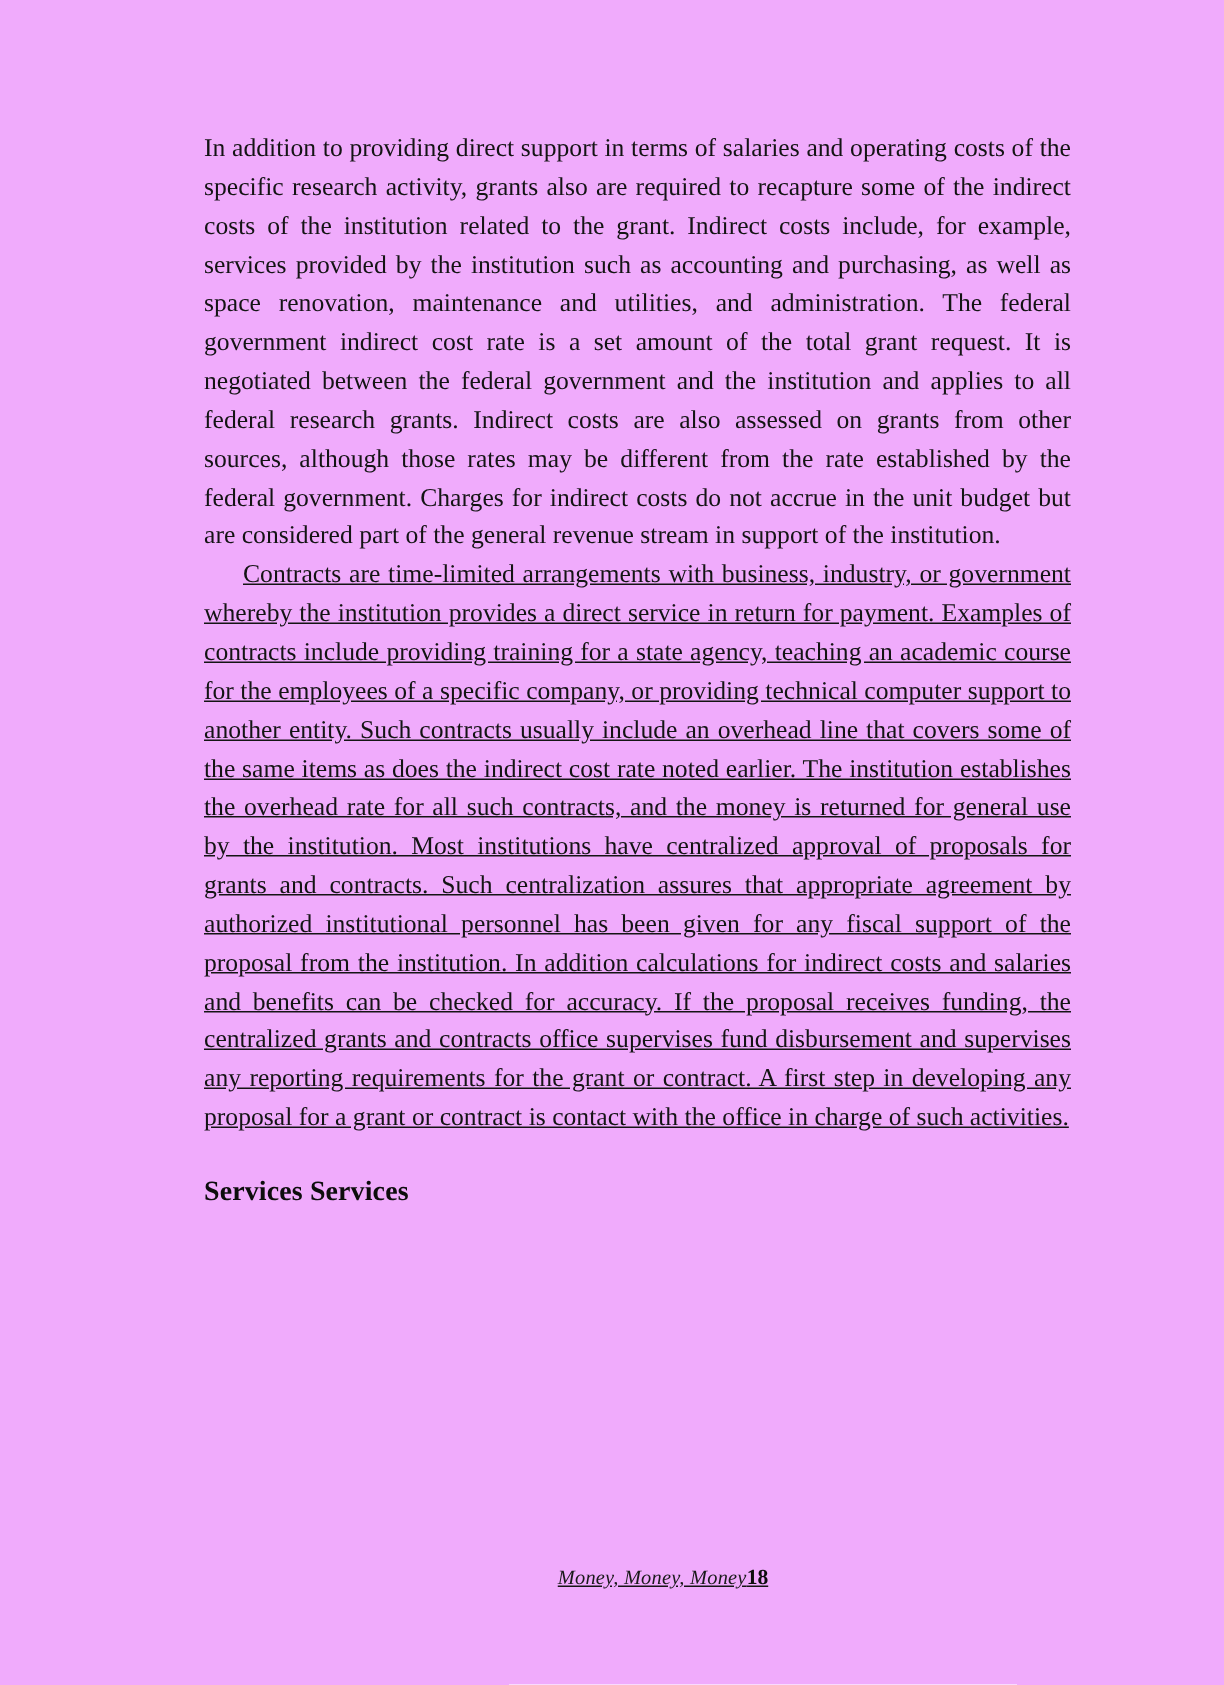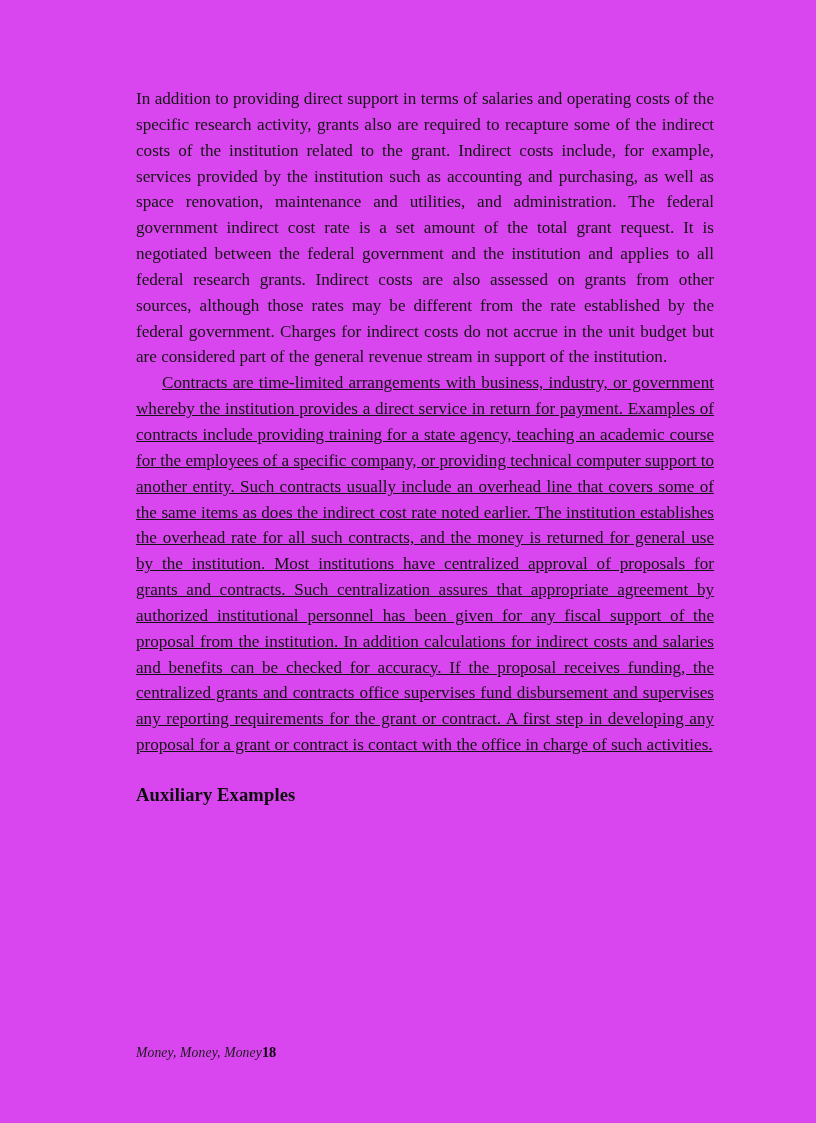--- a/index.html
+++ b/index.html
@@ -5,21 +5,21 @@
   html, body {
     margin: 0;
     padding: 0;
     background: #ffffff;
   }
 
   .page {
     position: relative;
     width: 816px;
     height: 1123px;
-    background: #d946ef;
+    background: #f0abfc;
     overflow: hidden;
     font-family: "Liberation Serif", "DejaVu Serif", serif;
     color: #141414;
     box-sizing: border-box;
   }
 
   .text-column {
     position: absolute;
     left: 136px;
     top: 86px;
@@ -59,21 +59,22 @@
     height: 5px;
   }
 
   .footer {
     position: absolute;
     left: 136px;
     top: 1044px;
     width: 612px;
     display: flex;
     align-items: baseline;
-    justify-content: flex-start;
+    justify-content: center;
+    text-decoration: underline;
   }
 
   .footer-title {
     font-size: 13.6px;
     font-style: italic;
     color: #1a1a1a;
     letter-spacing: 0.15px;
   }
 
   .footer-pagenum {
@@ -88,21 +89,21 @@
 <div class="page">
 
   <div class="text-column">
 
     <p class="body-par">In addition to providing direct support in terms of salaries and operating costs of the specific research activity, grants also are required to recapture some of the indirect costs of the institution related to the grant. Indirect costs include, for example, services provided by the institution such as accounting and purchasing, as well as space renovation, maintenance and utilities, and administration. The federal government indirect cost rate is a set amount of the total grant request. It is negotiated between the federal government and the institution and applies to all federal research grants. Indirect costs are also assessed on grants from other sources, although those rates may be different from the rate established by the federal government. Charges for indirect costs do not accrue in the unit budget but are considered part of the general revenue stream in support of the institution.</p>
 
     <p class="body-par indented">Contracts are time-limited arrangements with business, industry, or government whereby the institution provides a direct service in return for payment. Examples of contracts include providing training for a state agency, teaching an academic course for the employees of a specific company, or providing technical computer support to another entity. Such contracts usually include an overhead line that covers some of the same items as does the indirect cost rate noted earlier. The institution establishes the overhead rate for all such contracts, and the money is returned for general use by the institution. Most institutions have centralized approval of proposals for grants and contracts. Such centralization assures that appropriate agreement by authorized institutional personnel has been given for any fiscal support of the proposal from the institution. In addition calculations for indirect costs and salaries and benefits can be checked for accuracy. If the proposal receives funding, the centralized grants and contracts office supervises fund disbursement and supervises any reporting requirements for the grant or contract. A first step in developing any proposal for a grant or contract is contact with the office in charge of such activities.</p>
 
     <div class="spacer-before-heading"></div>
 
-    <h2 class="section-heading">Auxiliary Examples</h2>
+    <h2 class="section-heading">Services Services</h2>
 
     <div class="spacer-after-heading"></div>
 
 
   </div>
 
   <div class="footer">
     <span class="footer-title">Money, Money, Money</span>
     <span class="footer-pagenum">18</span>
   </div>

